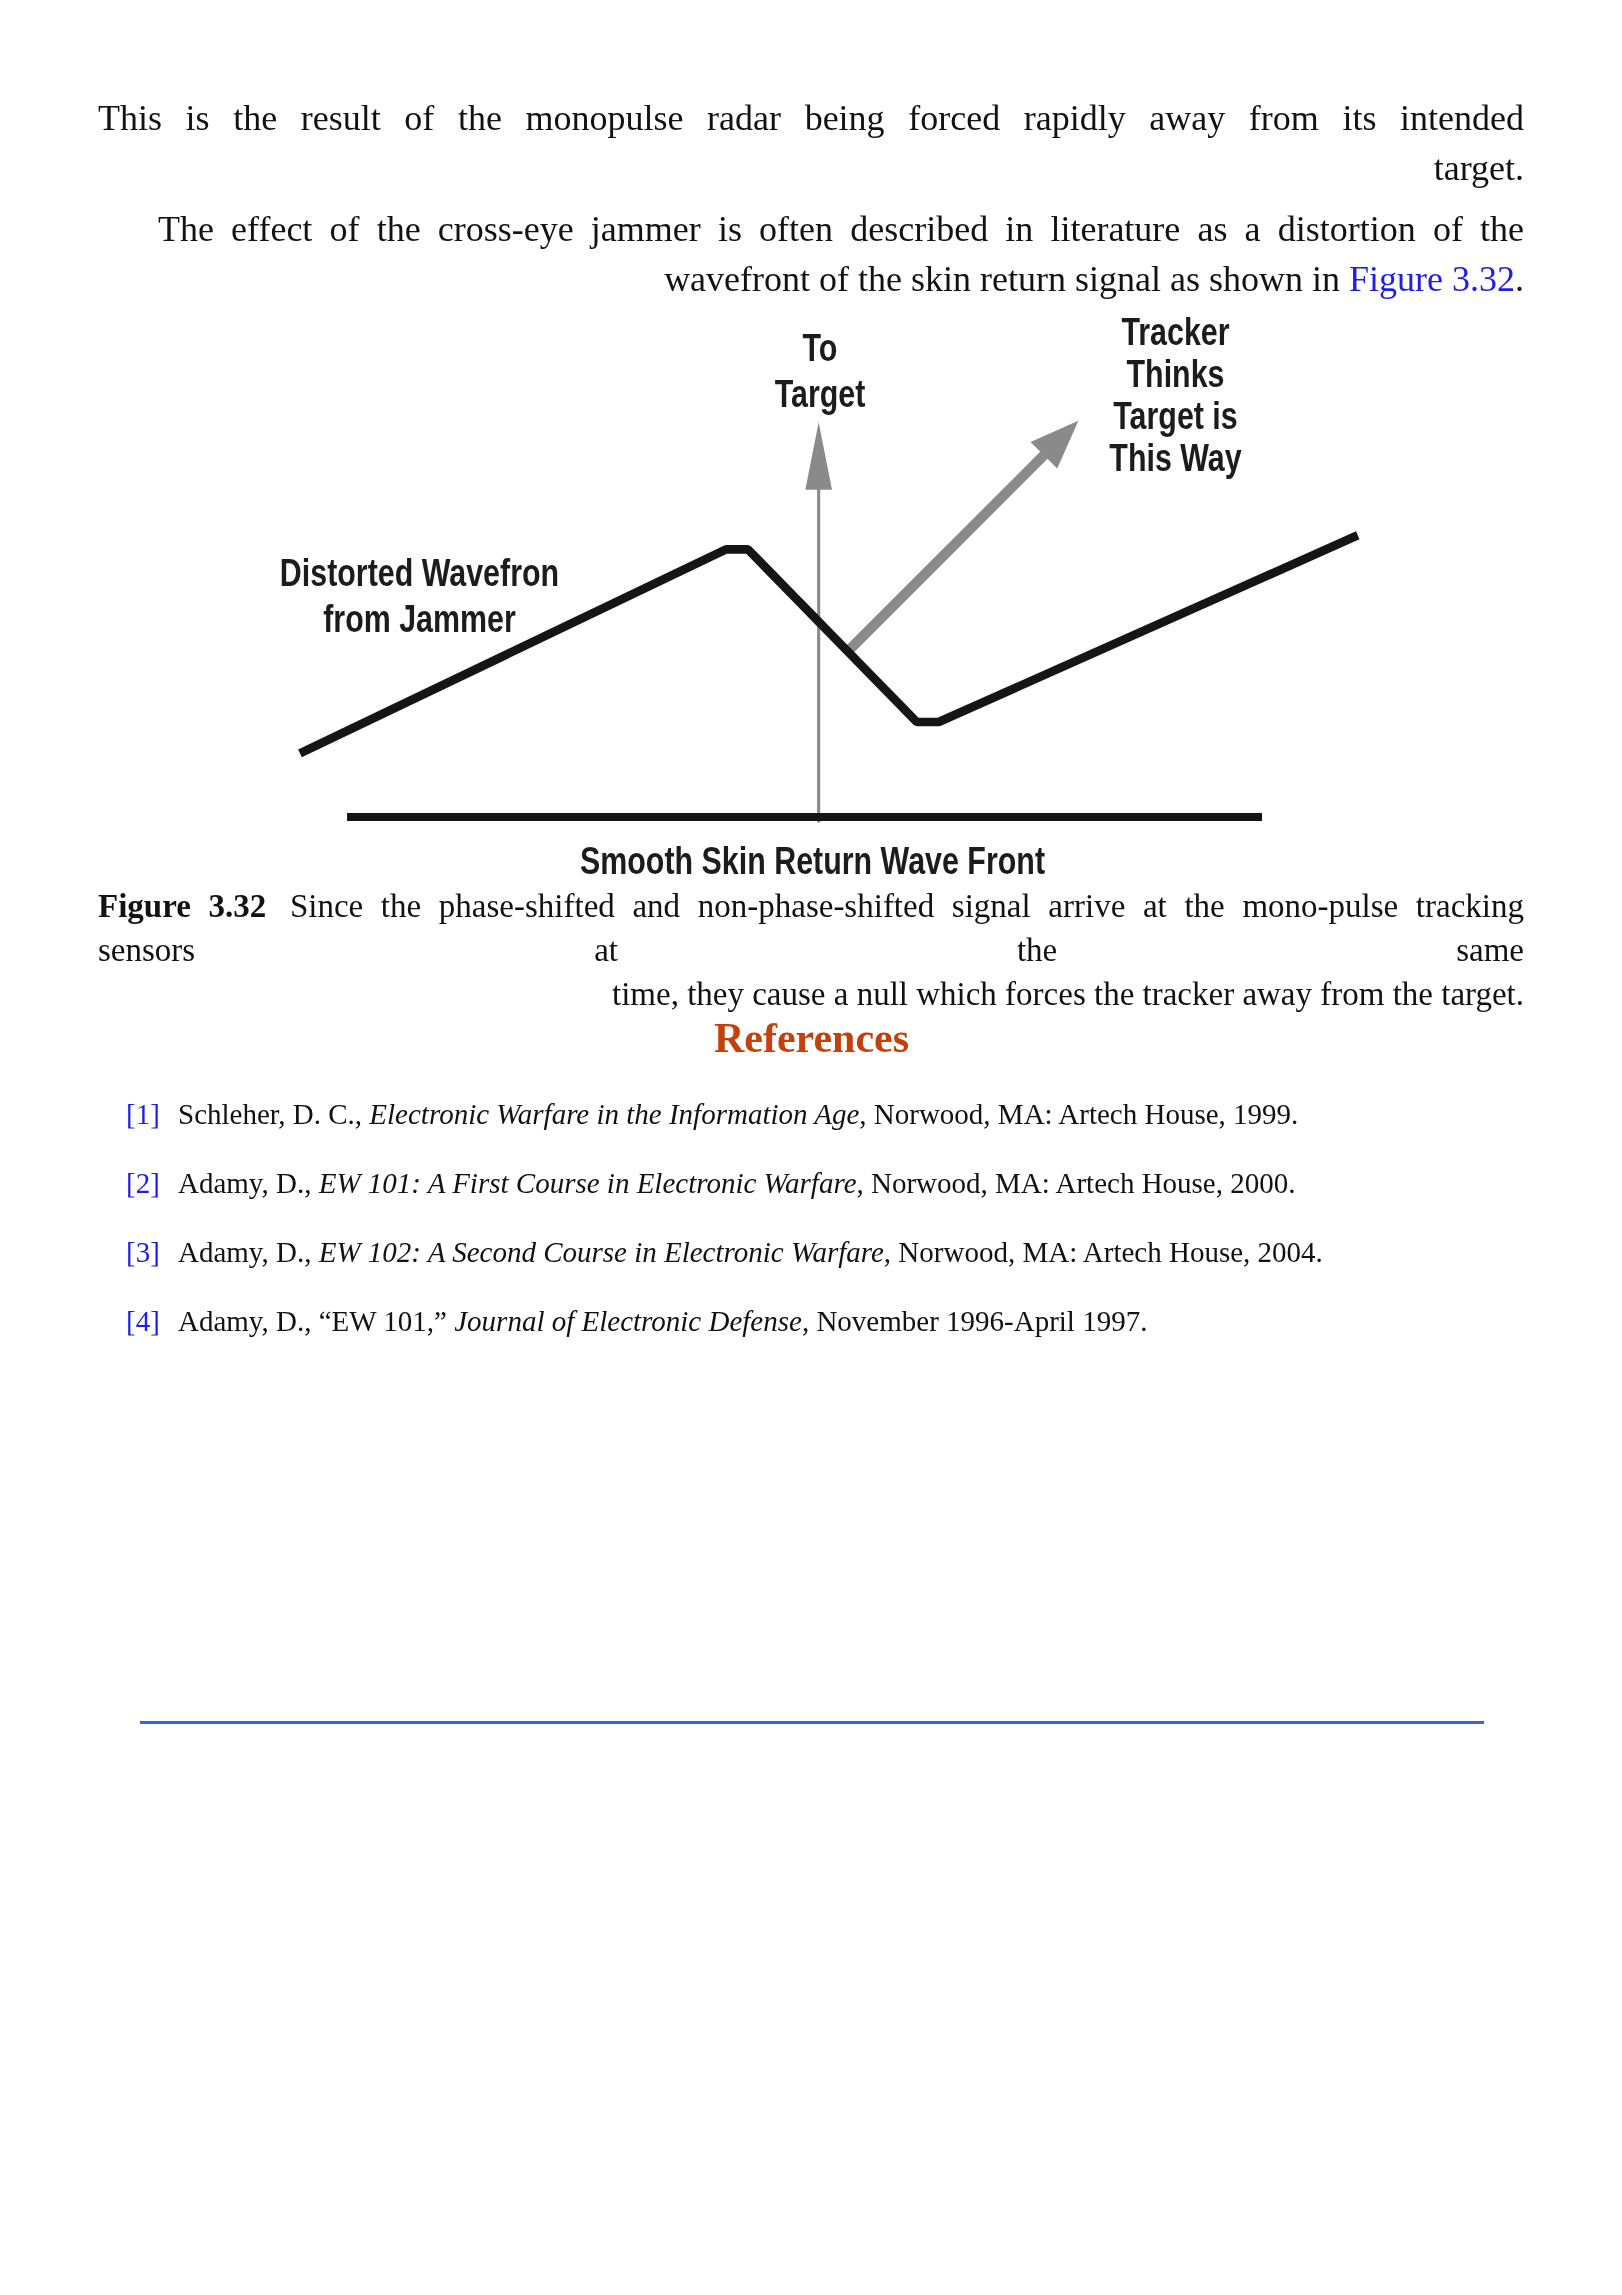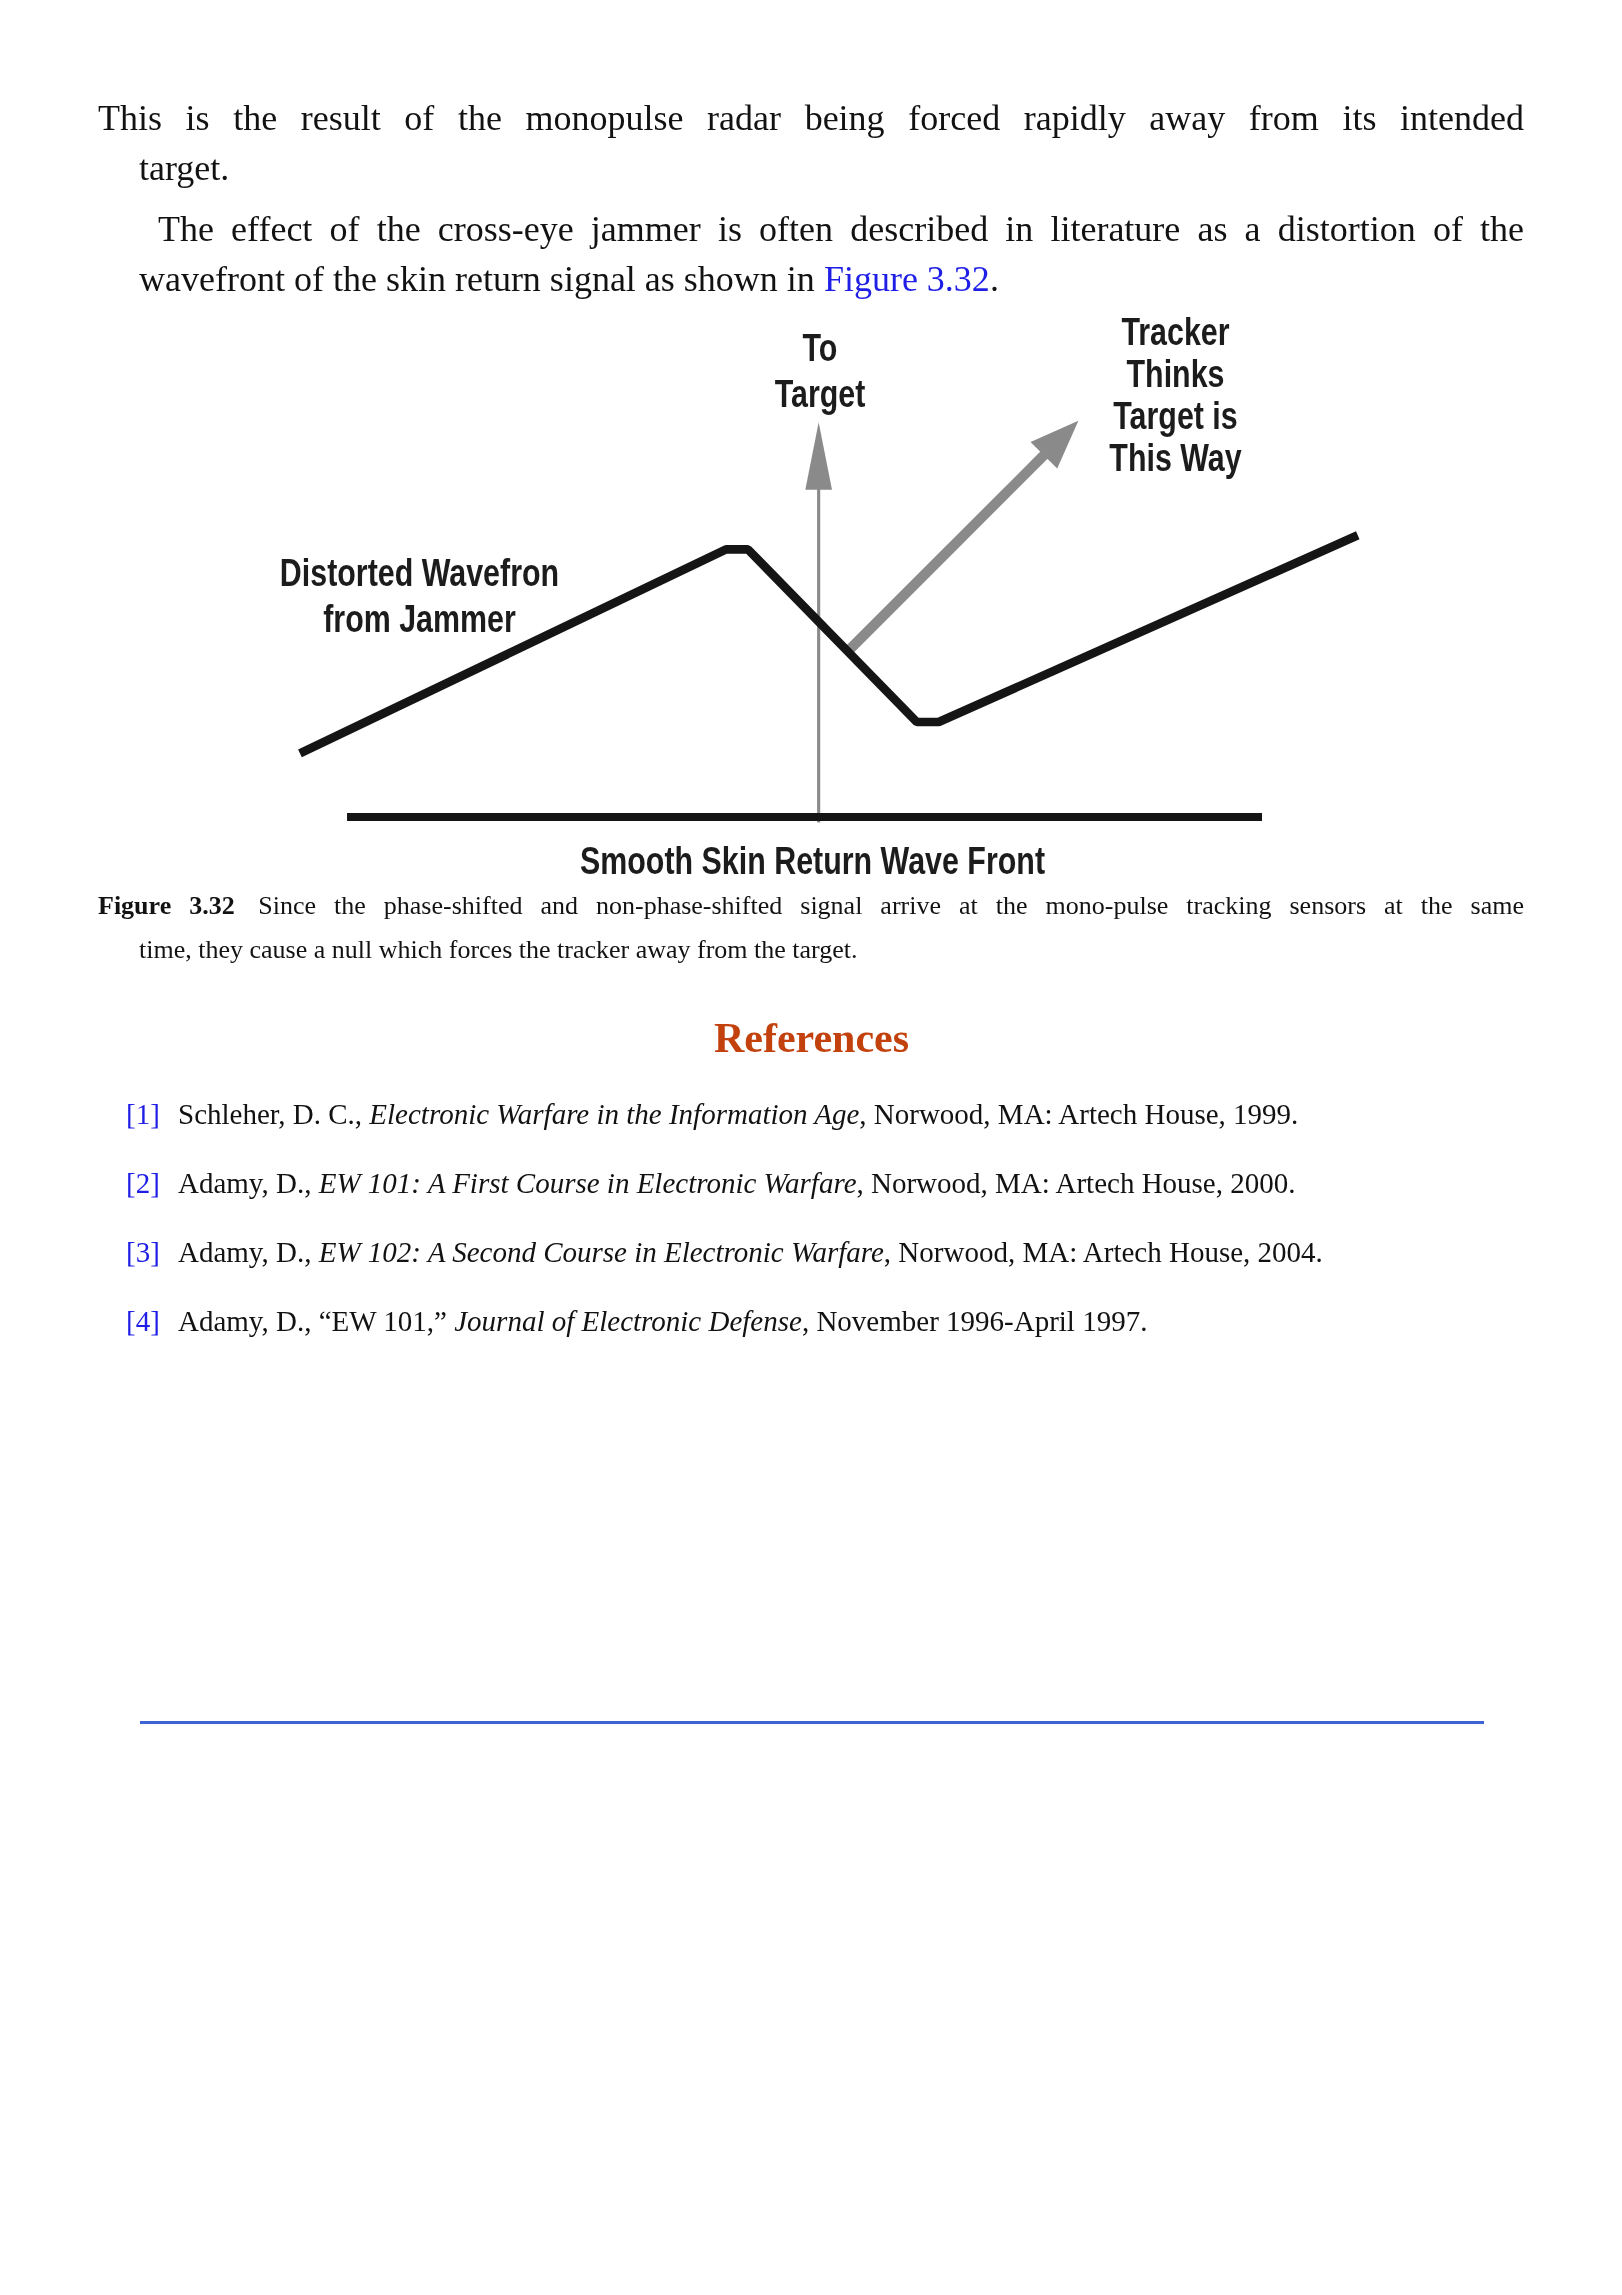--- a/index.html
+++ b/index.html
@@ -21,21 +21,21 @@
   }
   
   .bodytext{
     position:absolute;
     left:98px;
     width:1426px;
     font-size:36px;
     line-height:50px;
   }
   .jline{display:block;text-align:justify;text-align-last:justify;}
-  .lline{display:block;text-align:left;margin-left:41px;}
+  .lline{display:block;text-align:right;margin-left:41px;}
   .indent{text-indent:60px;}
   .figlink{color:var(--link-blue);text-decoration:none;cursor:pointer;}
   
   .diagram-wrap{position:absolute;left:267px;top:314px;width:1130px;height:565px;}
   .diagram-svg{position:absolute;left:0;top:0;}
   .wave{stroke:var(--ink-black);fill:none;}
   .garrow{stroke:var(--diagram-gray);}
   .ghead{fill:var(--diagram-gray);}
   .diag-label{
     position:absolute;
@@ -48,21 +48,21 @@
     transform-origin:50% 0;
   }
   .lbl-to-target{left:722px;top:325px;width:196px;line-height:46px;}
   .lbl-tracker{left:1050px;top:311px;width:251px;line-height:42px;}
   .lbl-distorted{left:243px;top:550px;width:353px;line-height:46px;}
   .lbl-smooth{left:514px;top:838px;width:597px;line-height:46px;}
   
   .caption{
     position:absolute;
     left:98px;top:884px;width:1426px;
-    font-size:26px;line-height:44px;color:#121212;
+    font-size:33px;line-height:44px;color:#121212;
   }
   .caption-label{font-weight:bold;margin-right:23.6px;}
   
   .ref-heading{
     position:absolute;
     left:0;top:1014px;width:1623px;
     text-align:center;font-weight:bold;font-size:42px;color:#c2410c;
   }
   .refs{
     position:absolute;left:126px;top:1096px;width:1405px;

